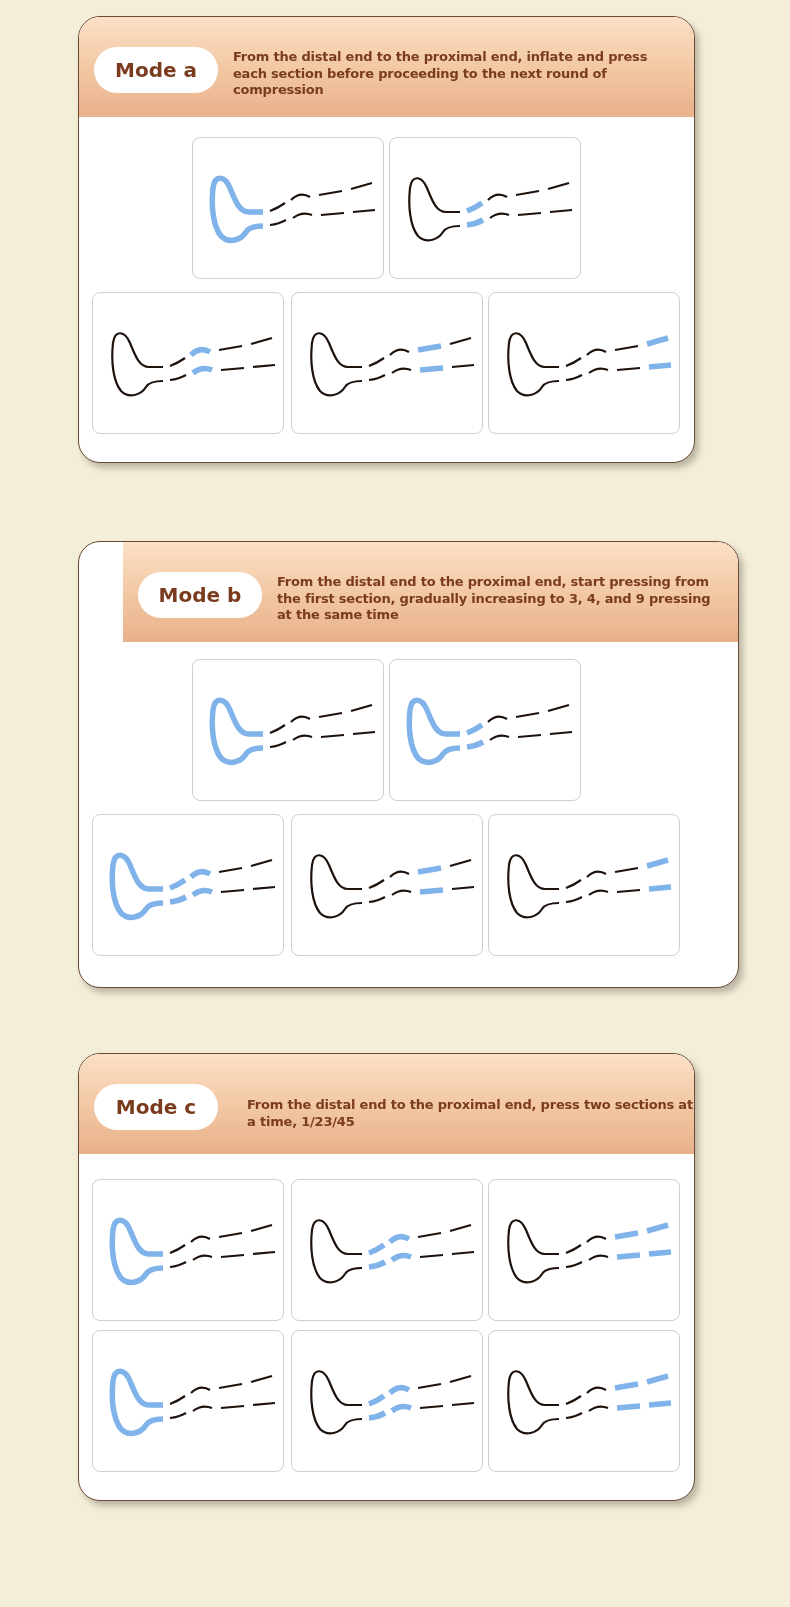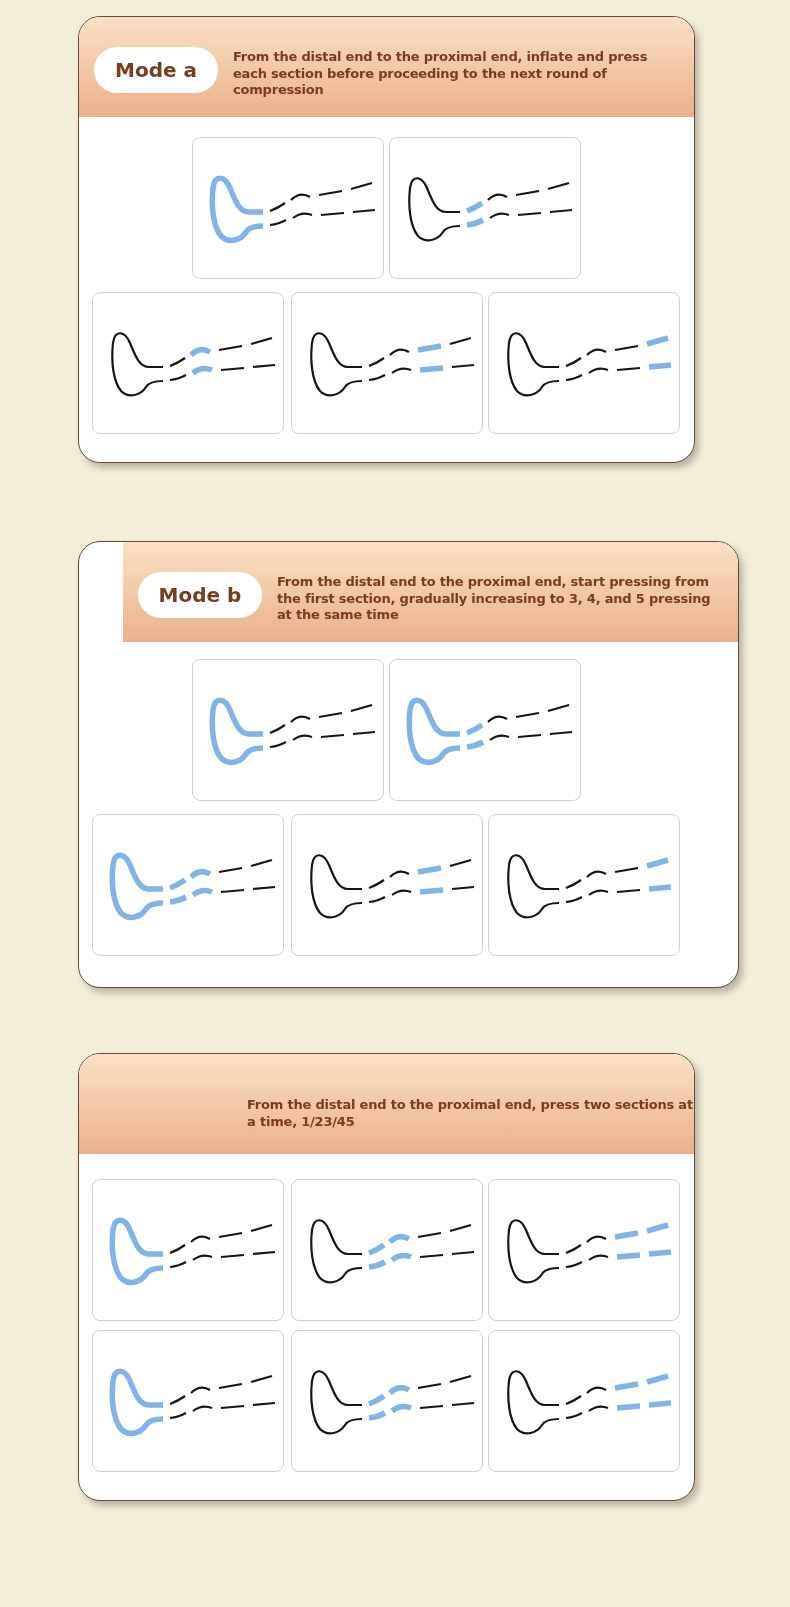--- a/index.html
+++ b/index.html
@@ -95,21 +95,21 @@
           <path d="M158,47 L179,41" class="s on"></path>
           <path d="M160,70 L182,68" class="s on"></path>
         </g>
       </svg>
     </div>
 </div>
 
 <div class="card" style="top:541px;height:445px;padding-left:44px;">
   <div class="card-header">
     <div class="mode-pill">Mode b</div>
-    <div class="mode-desc">From the distal end to the proximal end, start pressing from the first section, gradually increasing to 3, 4, and 5 pressing at the same time</div>
+    <div class="mode-desc">From the distal end to the proximal end, start pressing from the first section, gradually increasing to 3, 4, and 9 pressing at the same time</div>
   </div>
   <div class="panel" style="left:113px;top:117px;">
       <svg viewBox="0 0 190 140">
         <g transform="translate(0,4)">
           <path d="M70,70 L56,70 C46,70 42,58 37,46 C32,34 22,32 20,46 C18,64 20,84 28,94 C36,102 48,98 53,90 C56,85 62,84 70,84" class="s on"></path>
           <path d="M77,69 Q85,66 92,61" class="s off"></path>
           <path d="M77,83 Q86,82 93,78" class="s off"></path>
           <path d="M98,58 Q107,49 117,55" class="s off"></path>
           <path d="M100,76 Q109,69 119,73" class="s off"></path>
           <path d="M126,53 L149,49" class="s off"></path>
@@ -176,20 +176,21 @@
           <path d="M128,73 L151,71" class="s off"></path>
           <path d="M158,47 L179,41" class="s on"></path>
           <path d="M160,70 L182,68" class="s on"></path>
         </g>
       </svg>
     </div>
 </div>
 
 <div class="card" style="top:1053px;height:446px;">
   <div class="card-header">
+    <div class="mode-pill">Mode c</div>
     <div class="mode-desc" style="top:43px;margin-left:14px;">From the distal end to the proximal end, press two sections at a time, 1/23/45</div>
   </div>
   <div class="panel" style="left:13px;top:125px;">
       <svg viewBox="0 0 190 140">
         <g transform="translate(0,4)">
           <path d="M70,70 L56,70 C46,70 42,58 37,46 C32,34 22,32 20,46 C18,64 20,84 28,94 C36,102 48,98 53,90 C56,85 62,84 70,84" class="s on"></path>
           <path d="M77,69 Q85,66 92,61" class="s off"></path>
           <path d="M77,83 Q86,82 93,78" class="s off"></path>
           <path d="M98,58 Q107,49 117,55" class="s off"></path>
           <path d="M100,76 Q109,69 119,73" class="s off"></path>

